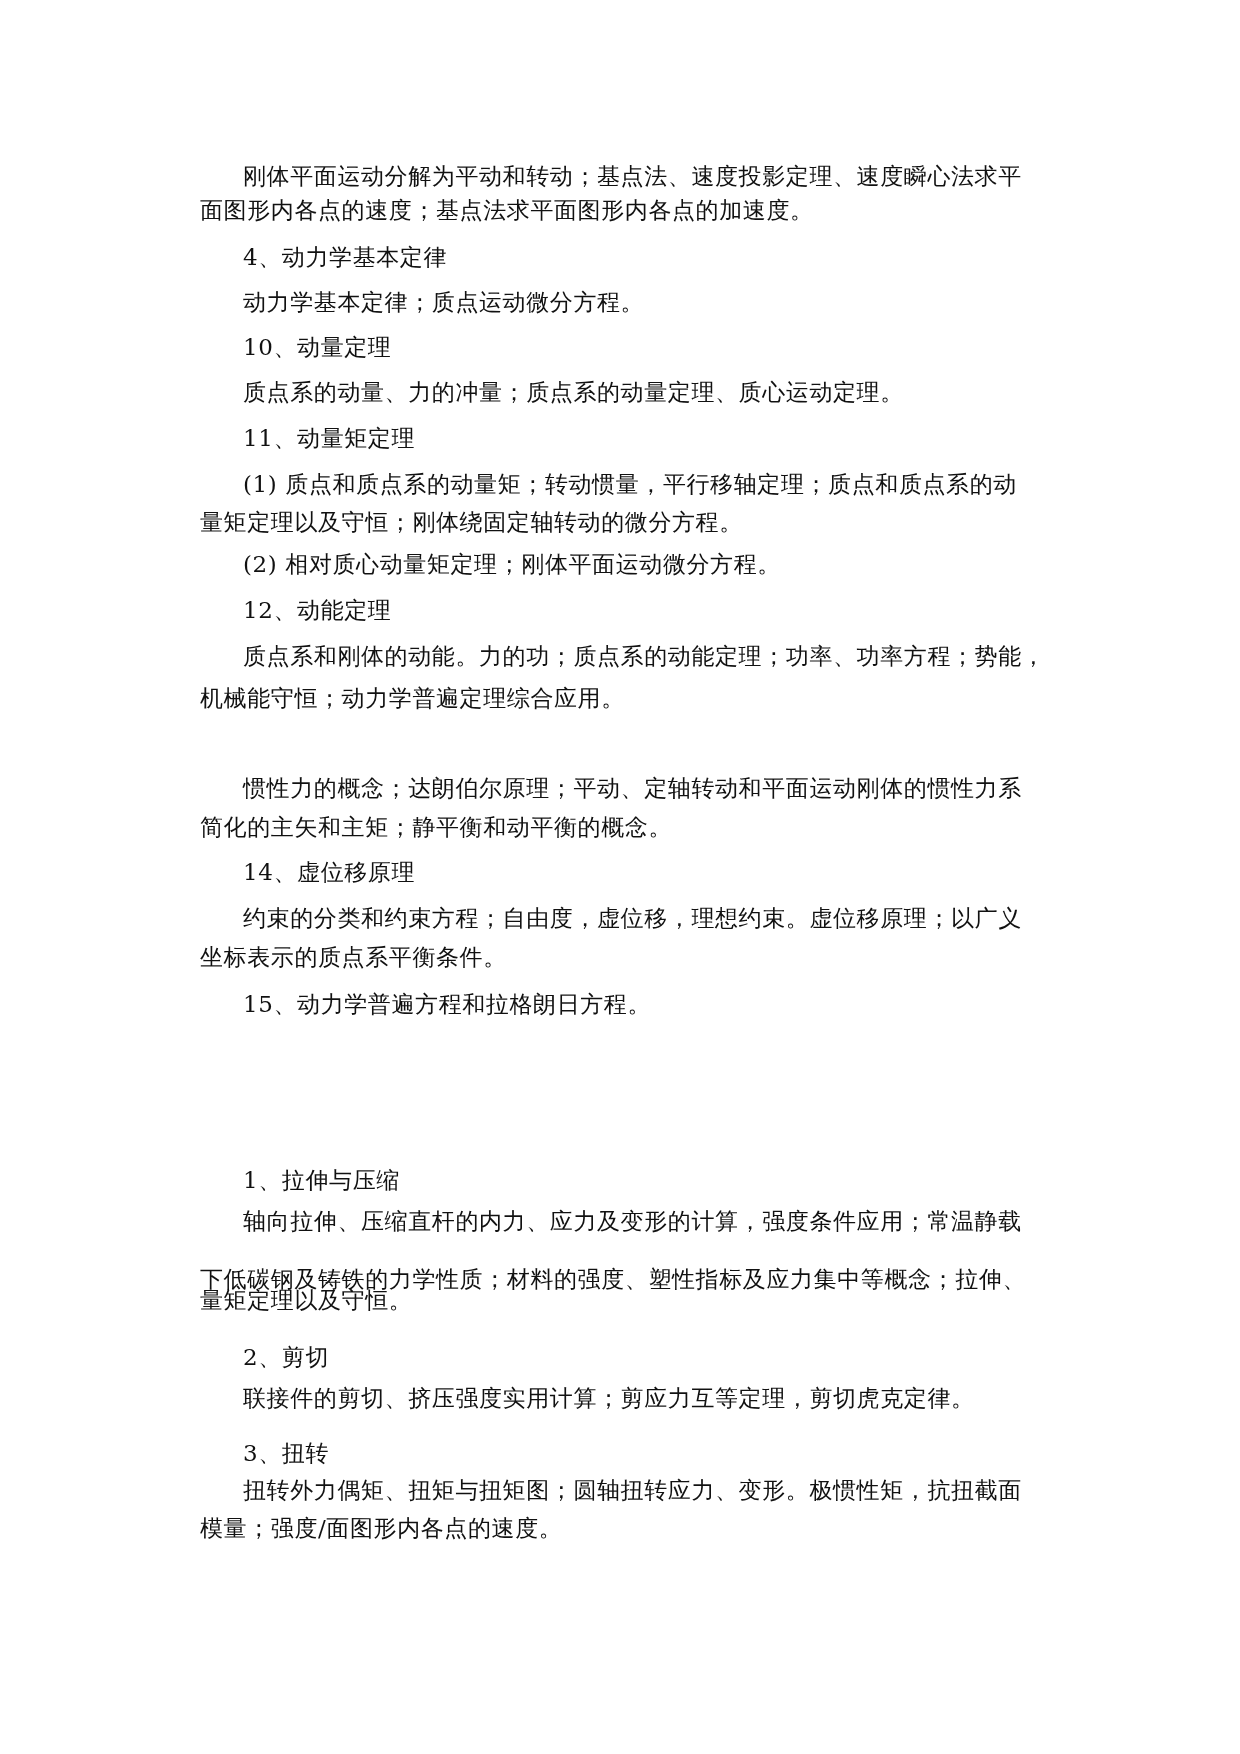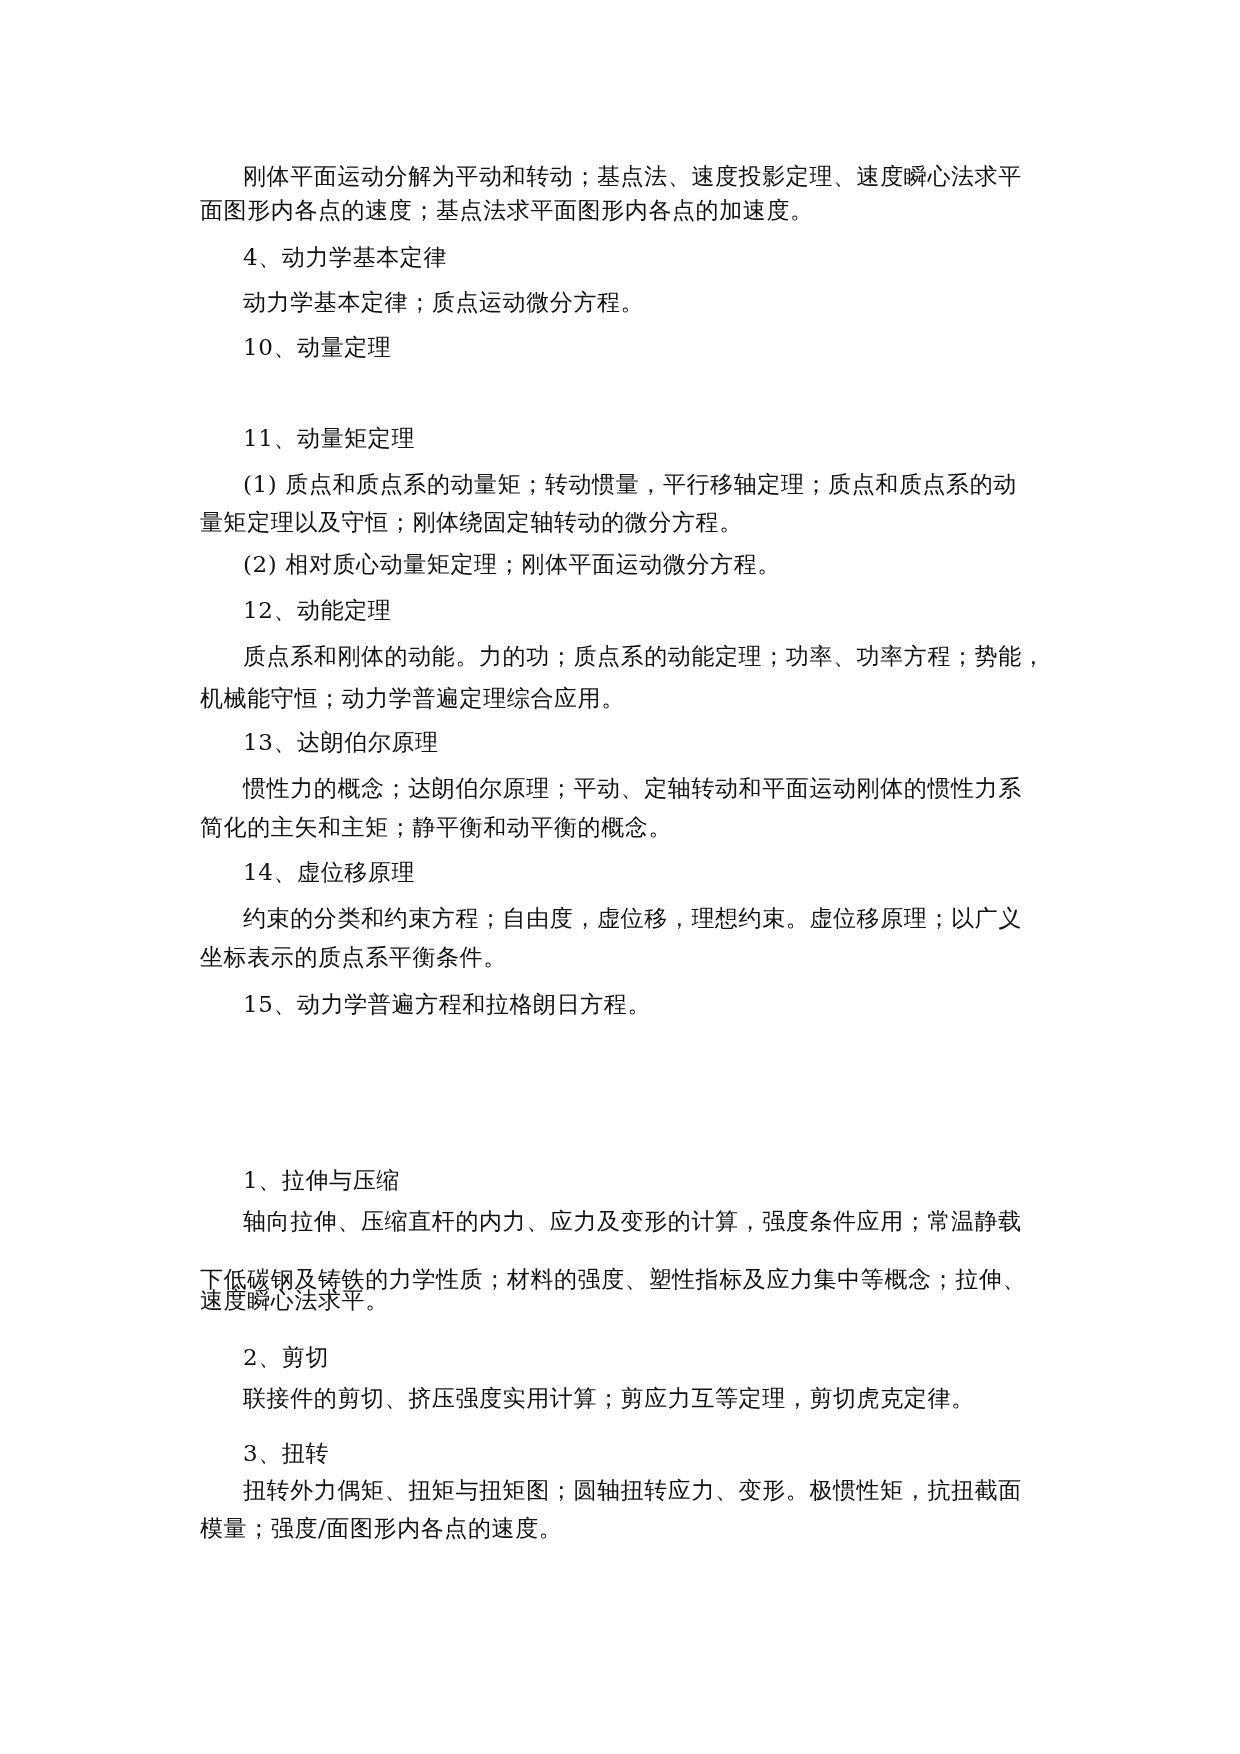--- a/index.html
+++ b/index.html
@@ -45,45 +45,45 @@
 
 <div id="page">
 
   <div class="line indent" style="top:162px;">刚体平面运动分解为平动和转动；基点法、速度投影定理、速度瞬心法求平</div>
   <div class="line" style="top:196px;">面图形内各点的速度；基点法求平面图形内各点的加速度。</div>
 
   <div class="line indent" style="top:243px;">4、动力学基本定律</div>
   <div class="line indent" style="top:288px;">动力学基本定律；质点运动微分方程。</div>
 
   <div class="line indent" style="top:333px;">10、动量定理</div>
+  <div class="line indent" style="top:378px;">质点系的动量、力的冲量；质点系的动量定理、质心运动定理。</div>
 
   <div class="line indent" style="top:424px;">11、动量矩定理</div>
   <div class="line indent" style="top:470px;">(1) 质点和质点系的动量矩；转动惯量，平行移轴定理；质点和质点系的动</div>
   <div class="line" style="top:508px;">量矩定理以及守恒；刚体绕固定轴转动的微分方程。</div>
   <div class="line indent" style="top:550px;">(2) 相对质心动量矩定理；刚体平面运动微分方程。</div>
 
   <div class="line indent" style="top:596px;">12、动能定理</div>
   <div class="line" style="top:684px;">机械能守恒；动力学普遍定理综合应用。</div>
   <div class="line indent" style="top:642px;">质点系和刚体的动能。力的功；质点系的动能定理；功率、功率方程；势能，</div>
 
-  <div class="line indent" style="top:728px;">13、达朗伯尔原理</div>
   <div class="line indent" style="top:774px;">惯性力的概念；达朗伯尔原理；平动、定轴转动和平面运动刚体的惯性力系</div>
   <div class="line" style="top:813px;">简化的主矢和主矩；静平衡和动平衡的概念。</div>
 
   <div class="line indent" style="top:858px;">14、虚位移原理</div>
   <div class="line indent" style="top:904px;">约束的分类和约束方程；自由度，虚位移，理想约束。虚位移原理；以广义</div>
   <div class="line" style="top:943px;">坐标表示的质点系平衡条件。</div>
 
   <div class="line indent" style="top:990px;">15、动力学普遍方程和拉格朗日方程。</div>
 
 
   <div class="line indent" style="top:1166px;">1、拉伸与压缩</div>
   <div class="line indent" style="top:1207px;">轴向拉伸、压缩直杆的内力、应力及变形的计算，强度条件应用；常温静载</div>
   <div class="line" style="top:1245px;margin-top:20px;">下低碳钢及铸铁的力学性质；材料的强度、塑性指标及应力集中等概念；拉伸、</div>
-  <div class="line" style="top:1286px;">速度瞬心法求平。</div>
+  <div class="line" style="top:1286px;">量矩定理以及守恒。</div>
 
   <div class="line indent" style="top:1343px;">2、剪切</div>
   <div class="line indent" style="top:1384px;">联接件的剪切、挤压强度实用计算；剪应力互等定理，剪切虎克定律。</div>
 
   <div class="line indent" style="top:1439px;">3、扭转</div>
   <div class="line indent" style="top:1476px;">扭转外力偶矩、扭矩与扭矩图；圆轴扭转应力、变形。极惯性矩，抗扭截面</div>
   <div class="line" style="top:1514px;">模量；强度/面图形内各点的速度。</div>
 
 </div>
 

